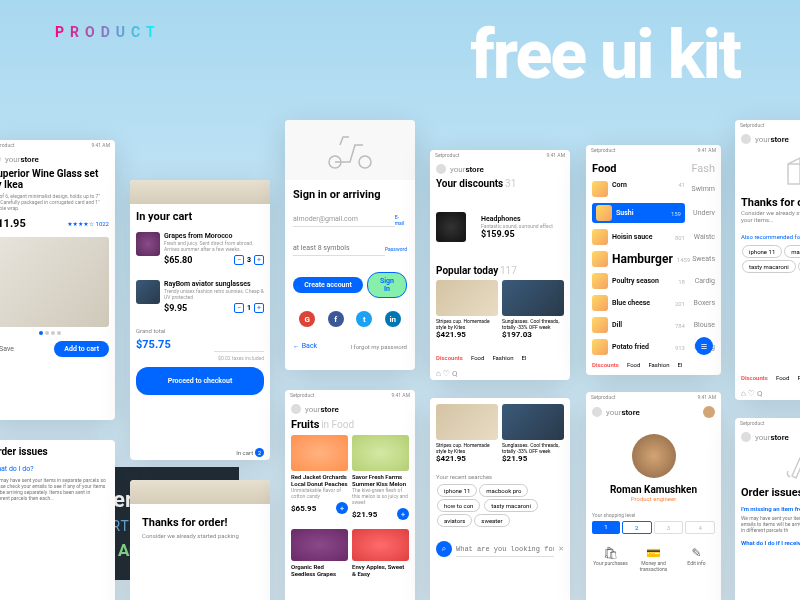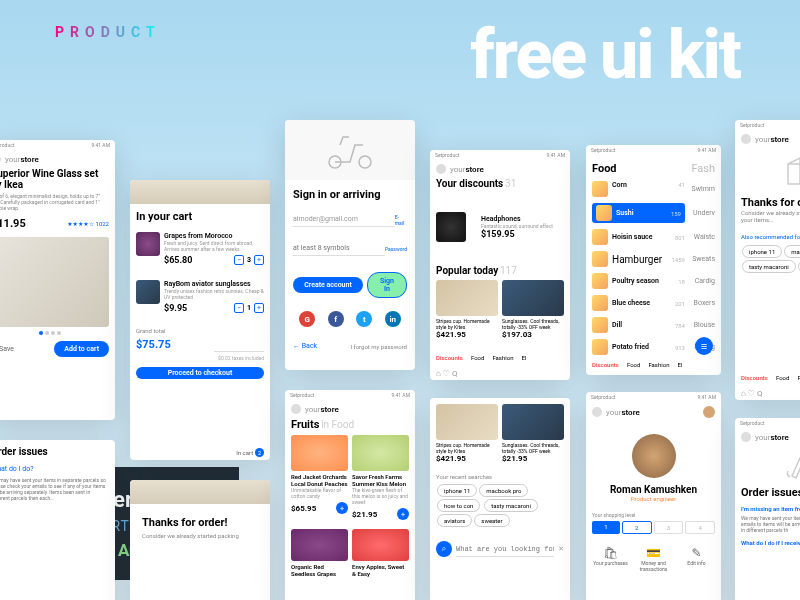--- a/index.html
+++ b/index.html
@@ -131,21 +131,21 @@
             </div>
         </div>
       </div>
     </div>
     <div style="font-size:6px;color:#888;margin-top:8px">Grand total</div>
     <div class="row">
       <div class="price" style="color:#0066ff">$75.75</div>
       <input class="input" style="width: 50px;">
     </div>
     <div style="font-size:5px;color:#aaa;text-align:right">$0.02 taxes included</div>
-    <div class="btn" style="width:100%;margin-top:6px;padding:2px">Proceed to checkout</div>
+    <div class="btn" style="width:100%;margin-top:6px;padding:10px">Proceed to checkout</div>
   </div>
   <div style="position:absolute;bottom:4px;right:6px;font-size:6px;color:#666"><span>In cart</span> <span style="background:#0066ff;color:#fff;border-radius:50%;padding:1px 3px">2</span></div>
 </div>
 
 <div class="scr s3">
   <div style="height:60px;background:#f8f8f8;display:flex;align-items:center;justify-content:center">
     <svg width="50" height="40" viewBox="0 0 50 40">
         <circle cx="10" cy="32" r="6" fill="none" stroke="#bbb" stroke-width="1.5"></circle>
         <circle cx="40" cy="32" r="6" fill="none" stroke="#bbb" stroke-width="1.5"></circle>
         <path d="M10 32 L25 32 L30 15 L38 15 M15 15 l3-8 l6 0" fill="none" stroke="#bbb" stroke-width="1.5"></path>
@@ -251,21 +251,21 @@
           <div style="display:flex;gap:4px;align-items:center;;flex:1">
             <div class="foodimg"></div>
             <span style="font-size:7px;font-weight:600">Hoisin sauce</span>
             <span style="font-size:6px;color:#bbb;margin-left:auto">801</span>
           </div>
           <span style="font-size:7px;color:#888;width:30px;text-align:right">Waistc</span>
         </div>
         <div class="row">
           <div style="display:flex;gap:4px;align-items:center;;flex:1">
             <div class="foodimg"></div>
-            <span style="font-size:10px;font-weight:400">Hamburger</span>
+            <span style="font-size:12px;font-weight:700">Hamburger</span>
             <span style="font-size:6px;color:#bbb;margin-left:auto">1459</span>
           </div>
           <span style="font-size:7px;color:#888;width:30px;text-align:right">Sweats</span>
         </div>
         <div class="row">
           <div style="display:flex;gap:4px;align-items:center;;flex:1">
             <div class="foodimg"></div>
             <span style="font-size:7px;font-weight:600">Poultry season</span>
             <span style="font-size:6px;color:#bbb;margin-left:auto">18</span>
           </div>

